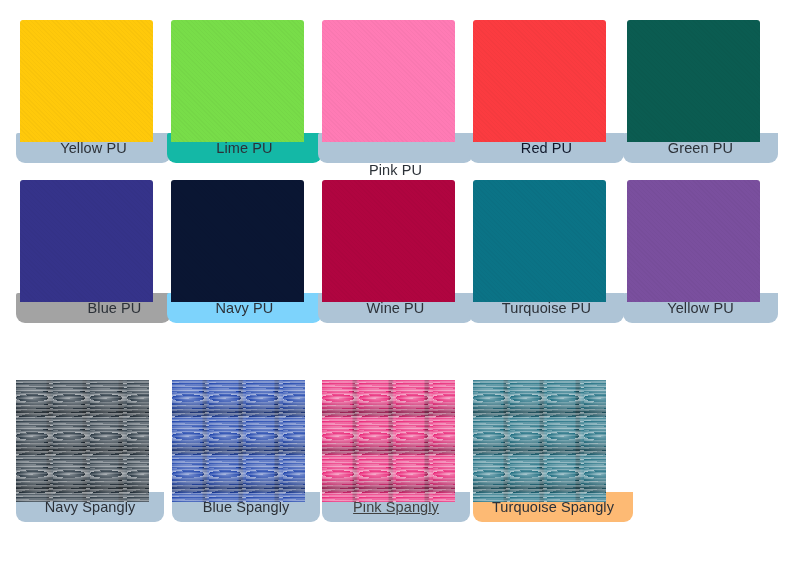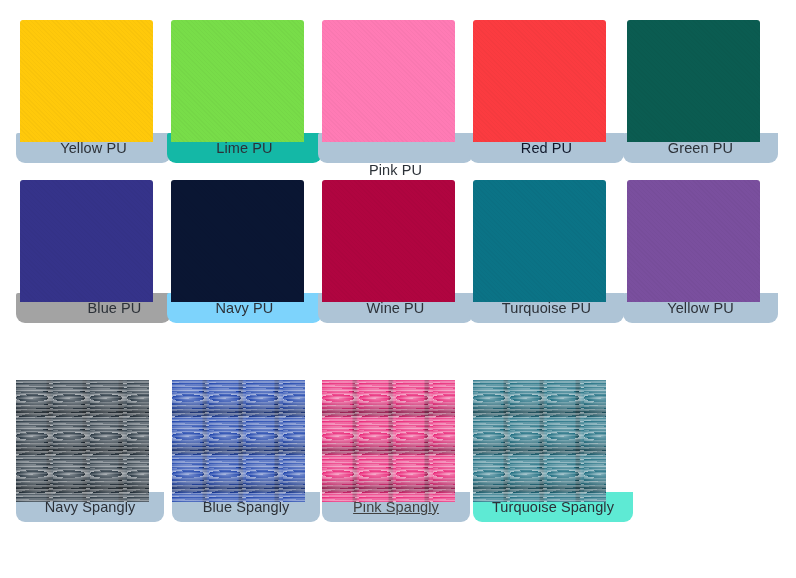--- a/index.html
+++ b/index.html
@@ -247,21 +247,21 @@
       <div class="swatch-label" style="background: rgb(174, 196, 214);">
         <span class="swatch-label-text" style="color: #404040; text-decoration: underline;">Pink Spangly</span>
       </div>
       <div class="swatch-colour" style="background: rgb(232, 26, 112);">
         <div class="texture tex-weave"></div>
         <div class="texture tex-sheen"></div>
         <div class="texture tex-shade"></div>
       </div>
     </div>
     <div class="swatch-card row-spangly wide" style="left: 473px; top: 380px;">
-      <div class="swatch-label" style="background: #5eead4;">
+      <div class="swatch-label" style="background: #fdba74;">
         <span class="swatch-label-text" style="color: rgb(44, 49, 56);">Turquoise Spangly</span>
       </div>
       <div class="swatch-colour" style="background: rgb(18, 102, 122);">
         <div class="texture tex-weave"></div>
         <div class="texture tex-sheen"></div>
         <div class="texture tex-shade"></div>
       </div>
     </div>
   </div>
 

